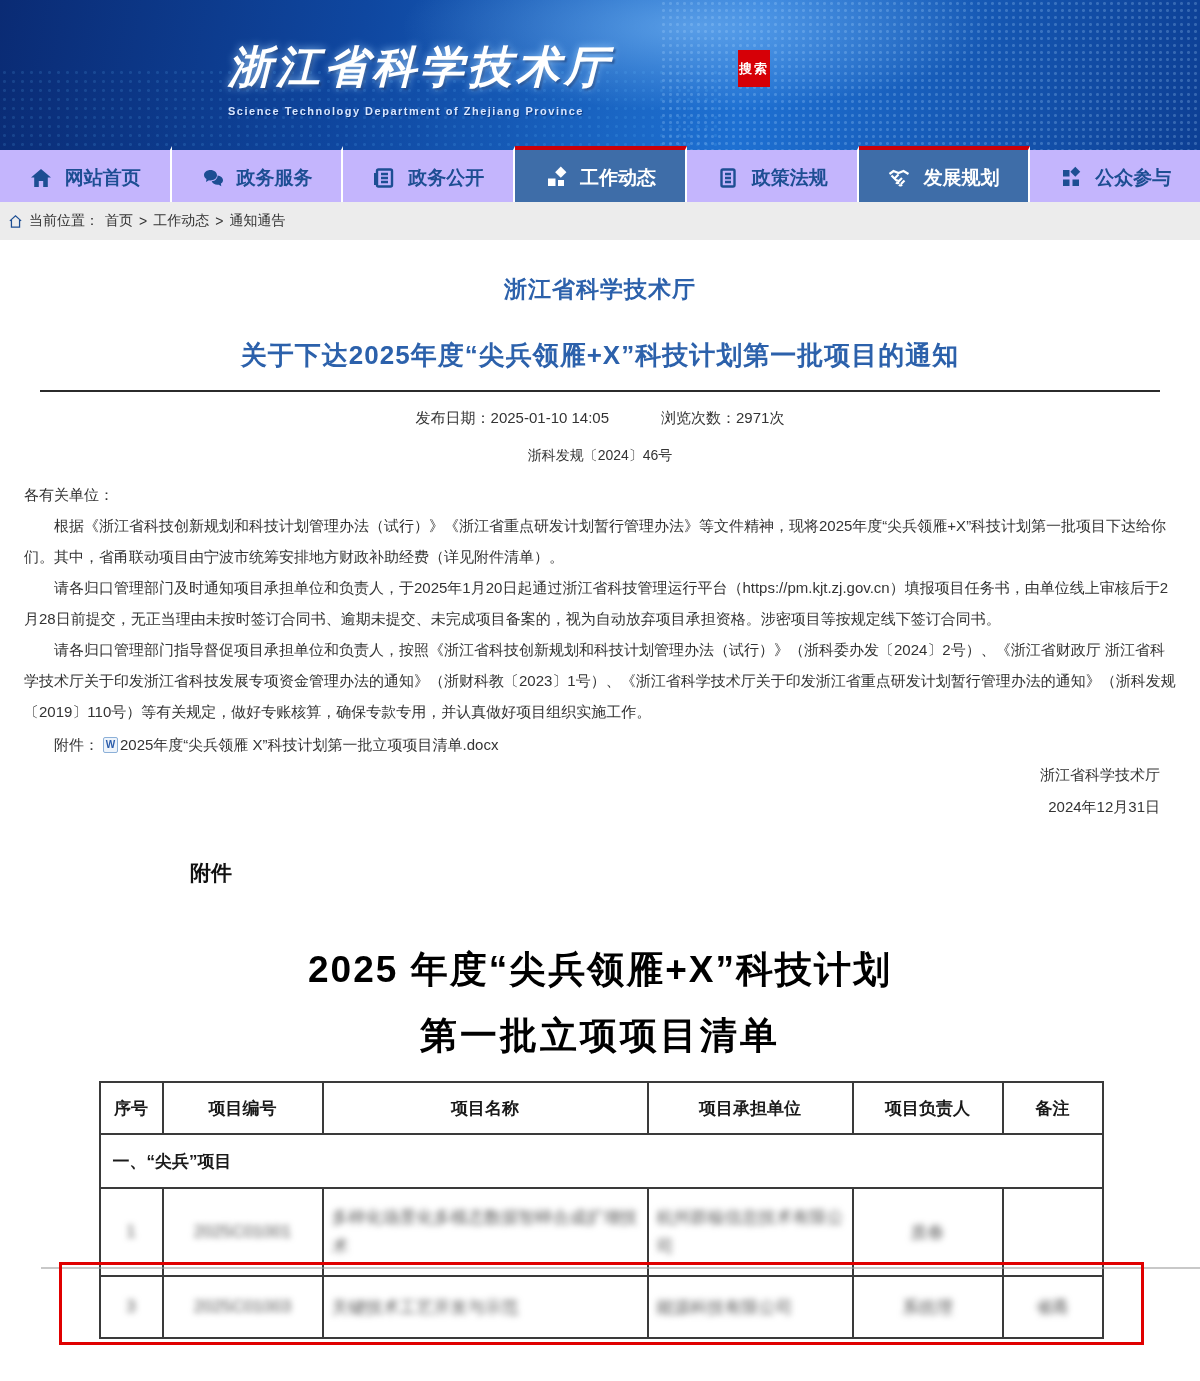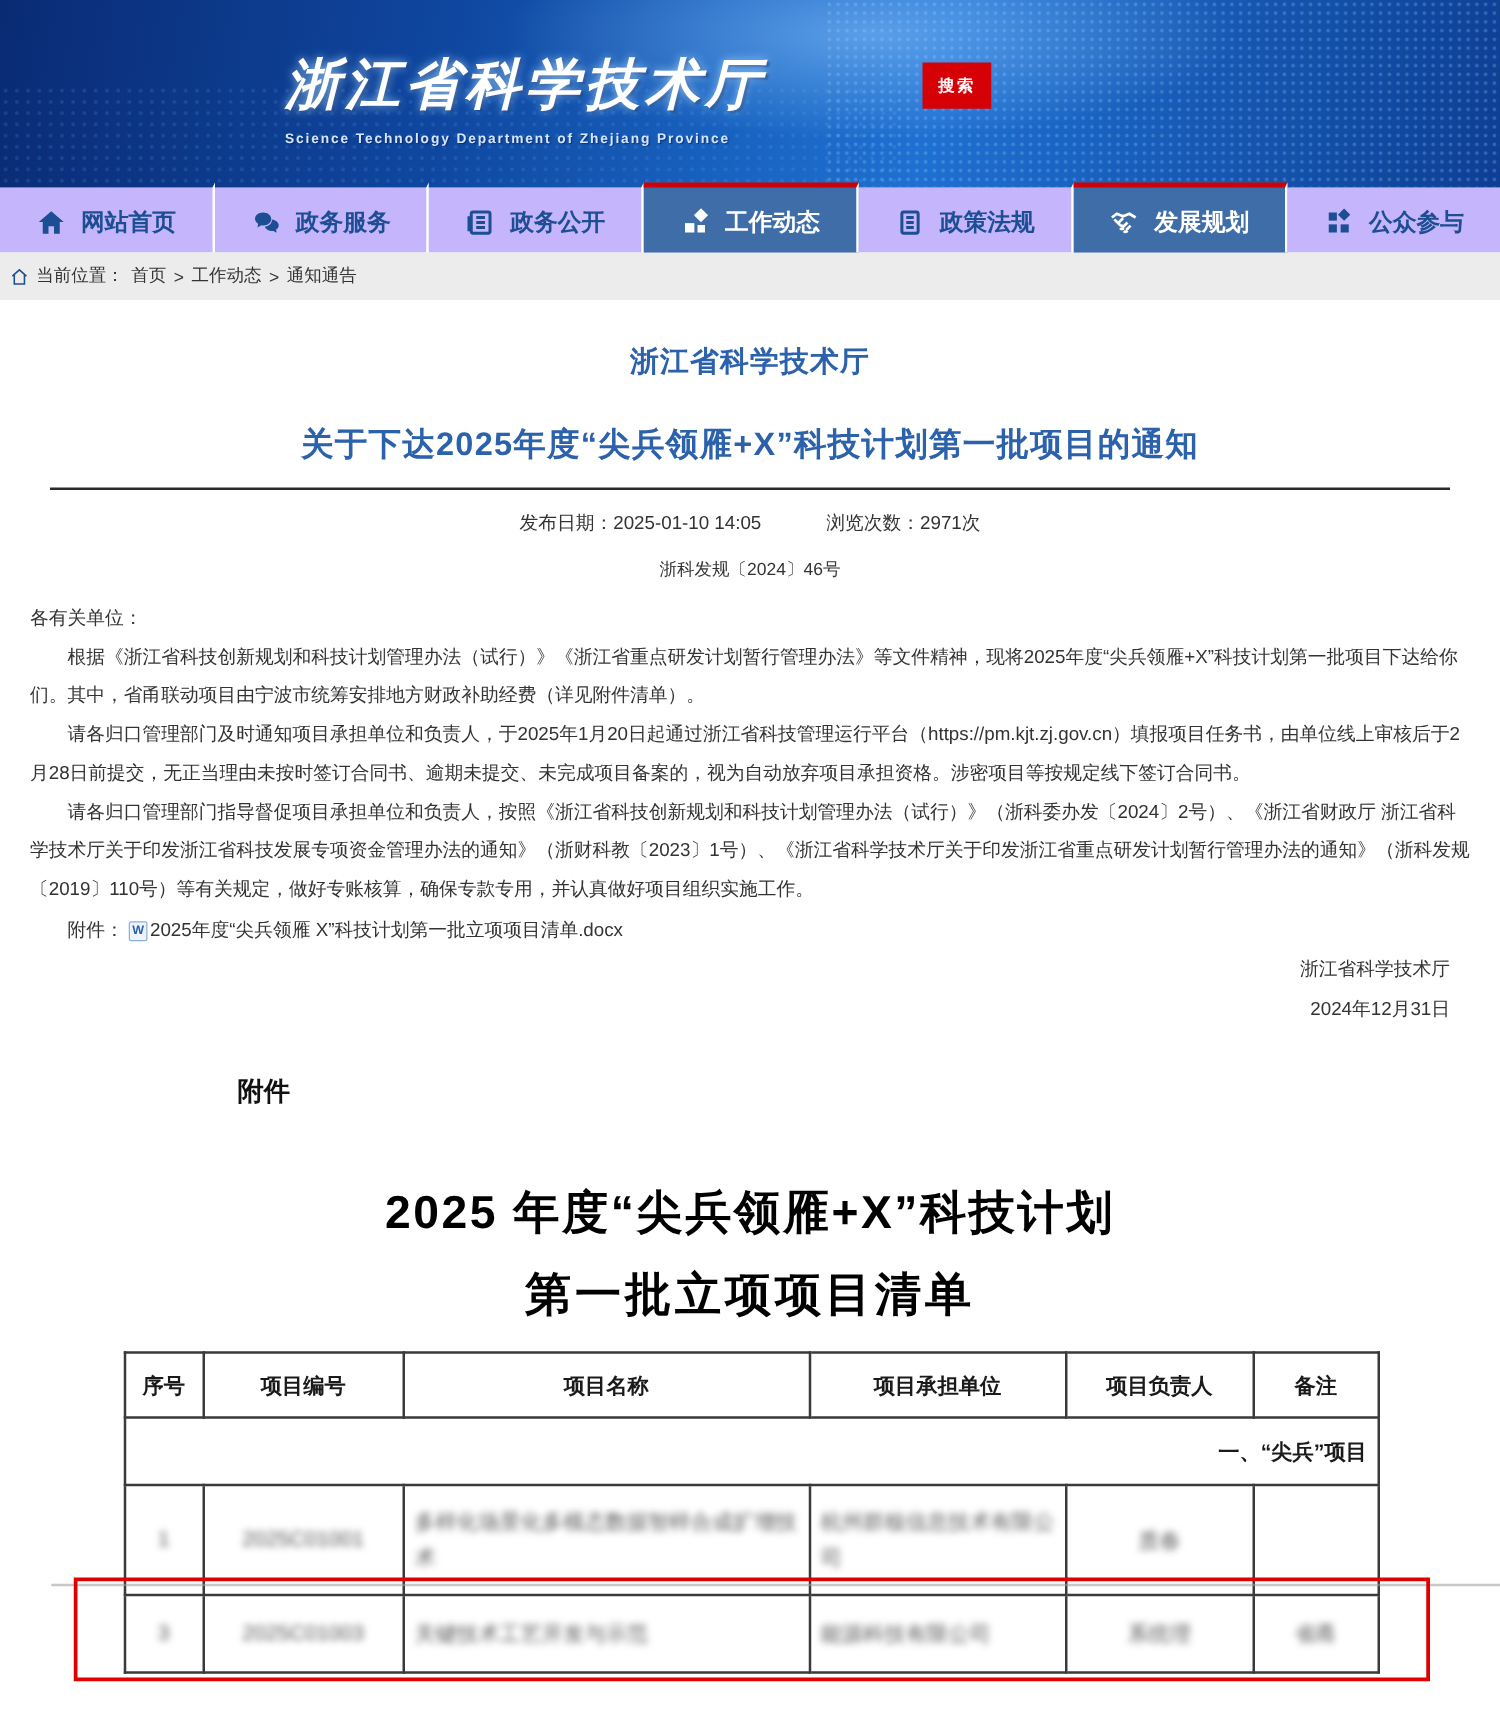--- a/index.html
+++ b/index.html
@@ -37,21 +37,21 @@
     color:#d7e6ff; font-size:11px; letter-spacing:1.5px; margin-top:8px; font-weight:bold;
     text-shadow:1px 1px 1px rgba(0,30,90,.6);
   }
   .search-wrap { position:absolute; left:738px; top:50px; display:flex; z-index:2; }
   .search-input {
     width:190px; height:37px; border:none; background:#fff; padding:0 10px;
     font-size:12px; color:#333; outline:none;
   }
   .search-input::placeholder { color:#9aa5b1; }
   .search-btn {
-    width:55px; height:37px; border:none; background:#d60007; color:#fff;
+    width:32px; height:37px; border:none; background:#d60007; color:#fff;
     font-size:13px; font-weight:bold; cursor:pointer; letter-spacing:2px;
   }
 
   
   .nav { display:flex; height:52px; background:#c4b5fd; }
   .nav-item {
     flex:1; display:flex; align-items:center; justify-content:center; gap:12px;
     color:#1d4e93; font-size:19px; font-weight:bold; cursor:pointer;
     border-right:2px solid #fff; border-top:4px solid transparent; margin-top:-4px; padding-top:4px;
     position:relative;
@@ -107,21 +107,21 @@
 
   .table-wrap { position:relative; width:1003px; margin:20px auto 0 auto; }
   table.project-table {
     width:1003px; border-collapse:collapse; table-layout:fixed;
     font-size:17px; color:#1a1a1a;
   }
   .project-table th, .project-table td {
     border:2px solid #3a3a3a; text-align:center; vertical-align:middle; padding:4px 8px;
   }
   .project-table th { font-weight:bold; font-size:17px; height:52px; }
-  .section-row td { text-align:right; font-weight:bold; height:54px; padding-left:12px; }
+  .section-row td { text-align:left; font-weight:bold; height:54px; padding-left:12px; }
   .row-1 td { height:88px; }
   .row-2 td { height:79px; }
   .row-3 td { height:62px; }
   td.cell-name { text-align:left; line-height:29px; }
   td.cell-org { text-align:left; line-height:29px; }
   .blurred { filter:blur(3px); color:#555; }
   .blur-light { filter:blur(5px); color:#b9b2b2; }
   .red-highlight-box {
     position:absolute; left:-40px; top:181px; width:1085px; height:83px;
     border:3px solid #e00000; pointer-events:none; z-index:5;

